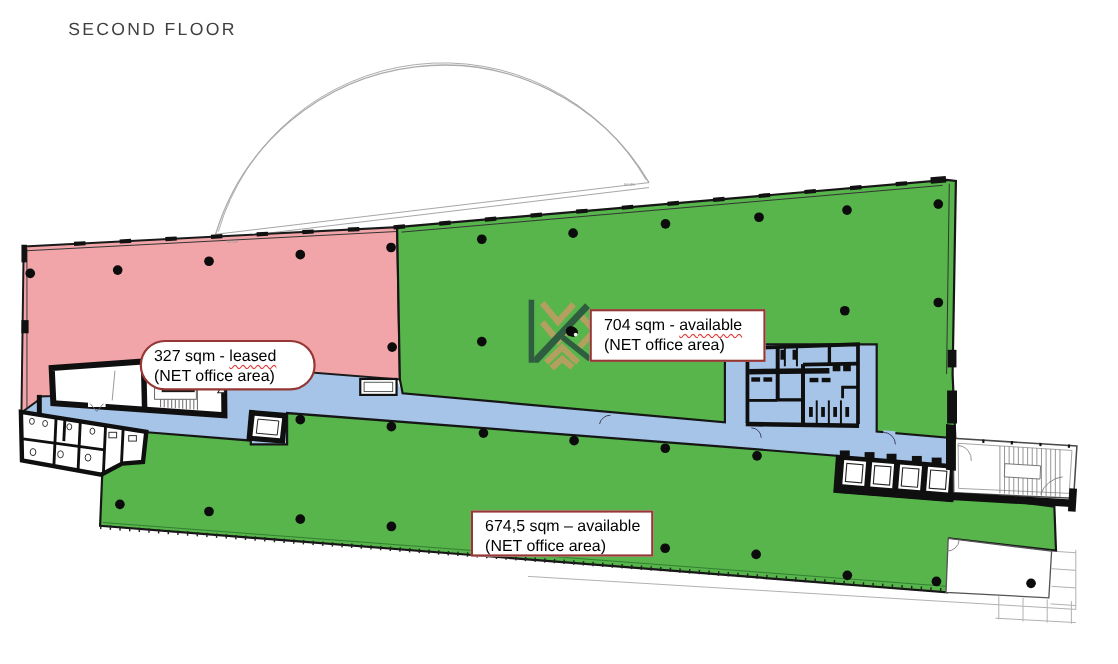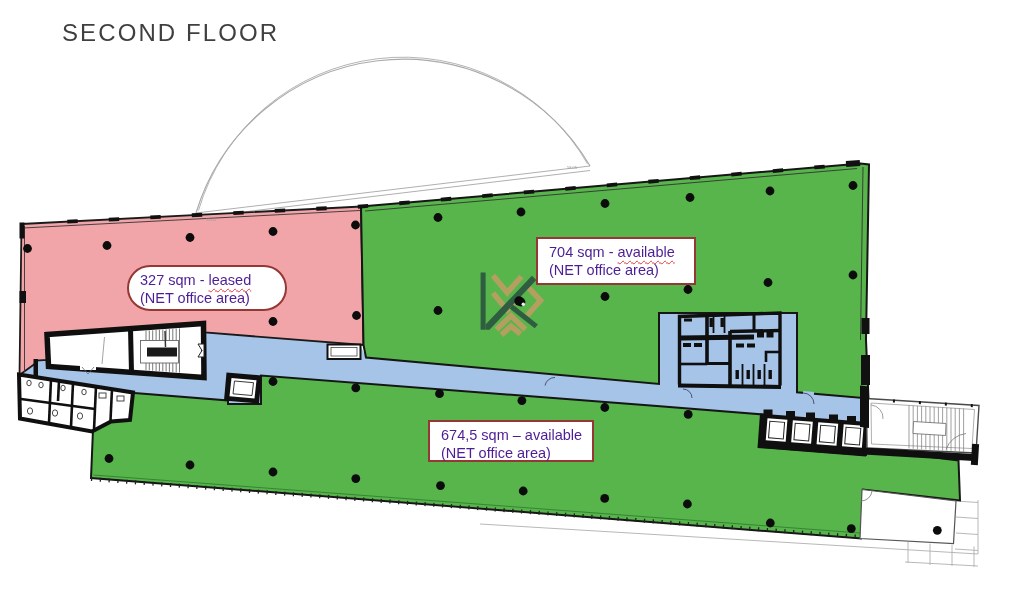--- a/index.html
+++ b/index.html
@@ -1,17 +1,17 @@
 <!DOCTYPE html>
 <html><head><meta charset="utf-8">
 <style>
 html,body{margin:0;padding:0;background:#fff;width:1016px;height:604px;overflow:hidden;}
 body{font-family:"Liberation Sans",sans-serif;}
-#title{position:absolute;left:62px;top:19px;font-size:24px;letter-spacing:2.1px;color:#3f3f3f;}
-.lbl{position:absolute;background:#fff;border:2px solid #953735;color:#4c1d95;font-size:14.5px;line-height:18px;padding:4px 0 4px 11px;box-sizing:border-box;}
+#title{position:absolute;left:62px;top:19px;font-size:16px;letter-spacing:2.1px;color:#3f3f3f;}
+.lbl{position:absolute;background:#fff;border:2px solid #953735;color:#000000;font-size:14.5px;line-height:18px;padding:4px 0 4px 11px;box-sizing:border-box;margin-top:44px;}
 .wavy{text-decoration-line:underline;text-decoration-style:wavy;text-decoration-color:#e23b3b;text-decoration-thickness:1px;text-underline-offset:3px;}
 </style></head>
 <body>
 <svg width="1016" height="604" viewBox="0 0 1016 604">
 
 <g fill="none" stroke="#ababab" stroke-width="1.2">
 <path d="M 196,213 A 216.6,216.6 0 0 1 590,166"></path>
 <path d="M 198.5,210.5 A 213,213 0 0 1 587.5,163.8" stroke-width="0.9"></path>
 </g>
 

